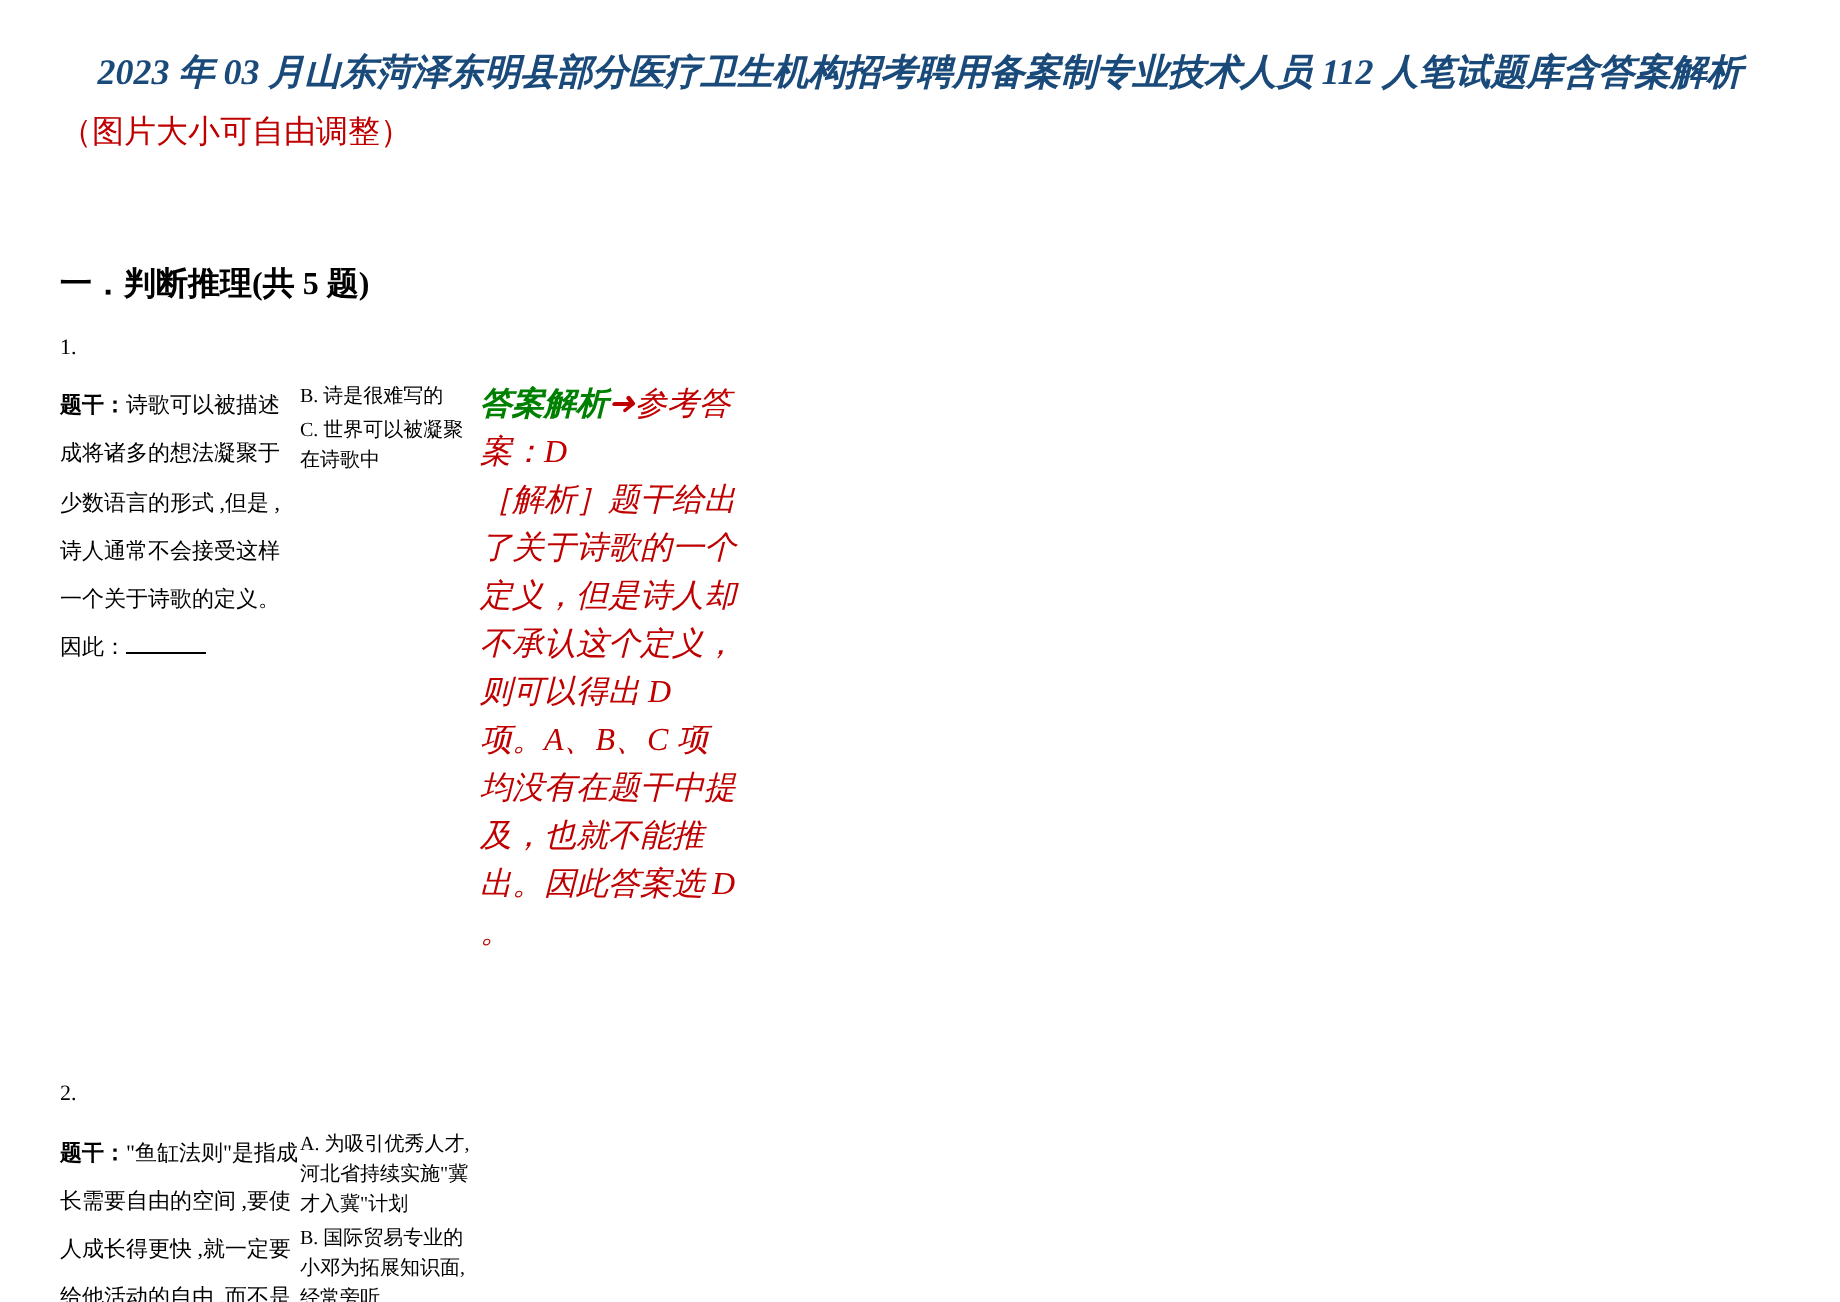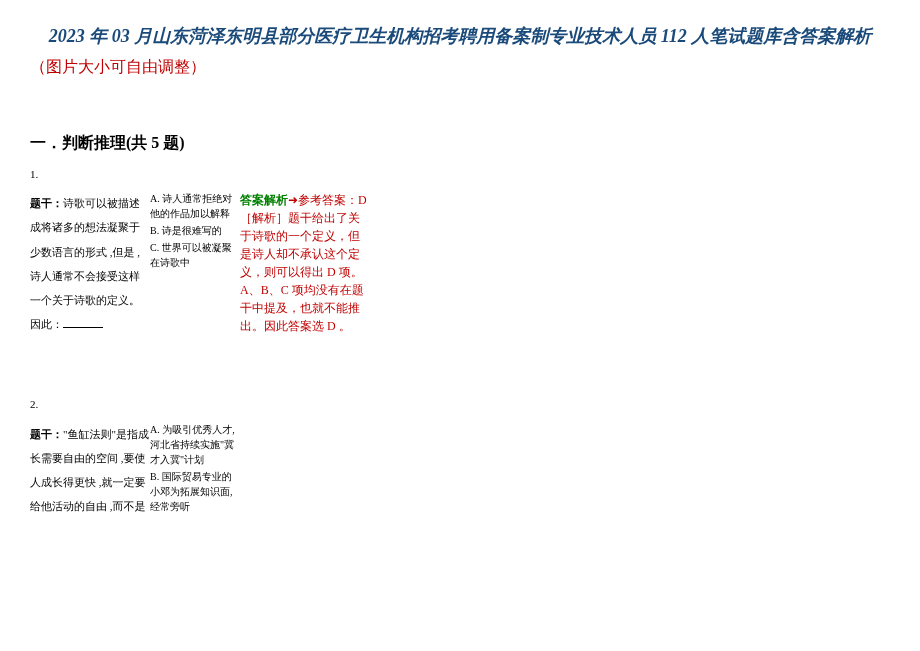--- a/index.html
+++ b/index.html
@@ -58,21 +58,22 @@
       line-height: 1.5;
       font-size: 10px;
     }
     .col-options .opt {
       margin-bottom: 2px;
     }
     .col-analysis {
       width: 130px;
       flex-shrink: 0;
       line-height: 1.5;
-      font-size: 12px;
+      font-size: 16px;
+      font-style: italic;
     }
     .ans-label {
       color: #008000;
       font-weight: bold;
     }
     .ans-red {
       color: #c00000;
     }
     .arrow {
       color: #c00000;
@@ -95,21 +96,20 @@
 <div class="subtitle">（图片大小可自由调整）</div>
 
 <div class="section-header">一．判断推理(共 5 题)</div>
 
 <div class="qnum">1.</div>
 <div class="question-row">
   <div class="col-stem">
     <span class="stem-label">题干：</span><span>诗歌可以被描述成将诸多的想法凝聚于少数语言的形式 ,但是 ,诗人通常不会接受这样一个关于诗歌的定义。因此：</span><span class="blank"></span>
   </div>
   <div class="col-options">
-    <div class="opt">A. 诗人通常拒绝对他的作品加以解释</div>
     <div class="opt">B. 诗是很难写的</div>
     <div class="opt">C. 世界可以被凝聚在诗歌中</div>
   </div>
   <div class="col-analysis">
     <span class="ans-label">答案解析</span><span class="arrow">➜</span><span class="ans-red">参考答案：D</span>
     <div class="ans-red">［解析］题干给出了关于诗歌的一个定义，但是诗人却不承认这个定义，则可以得出 D 项。A、B、C 项均没有在题干中提及，也就不能推出。因此答案选 D 。</div>
   </div>
 </div>
 
 <div class="qnum">2.</div>

